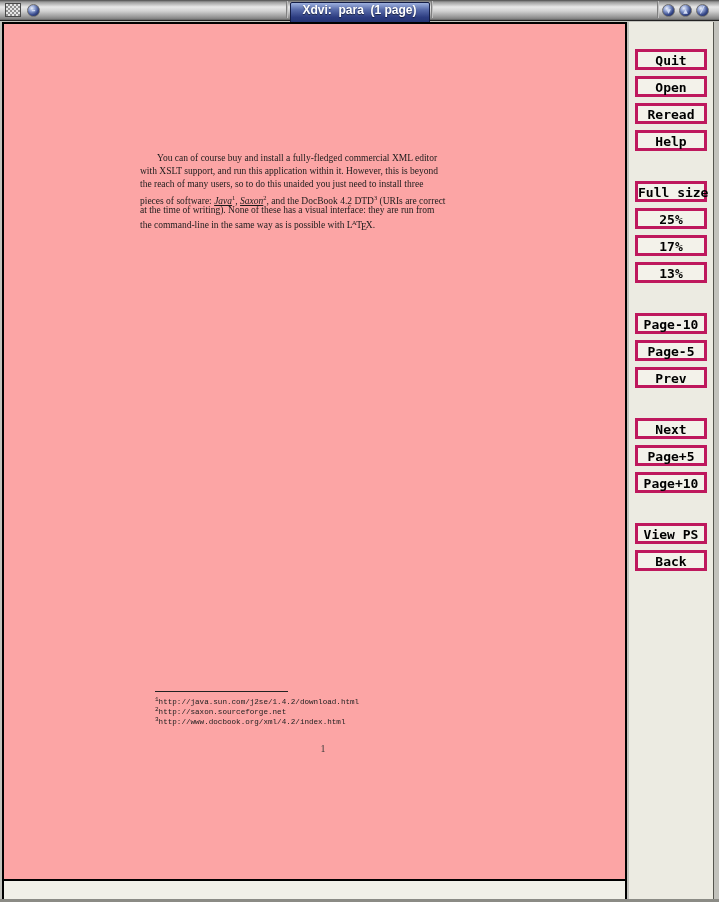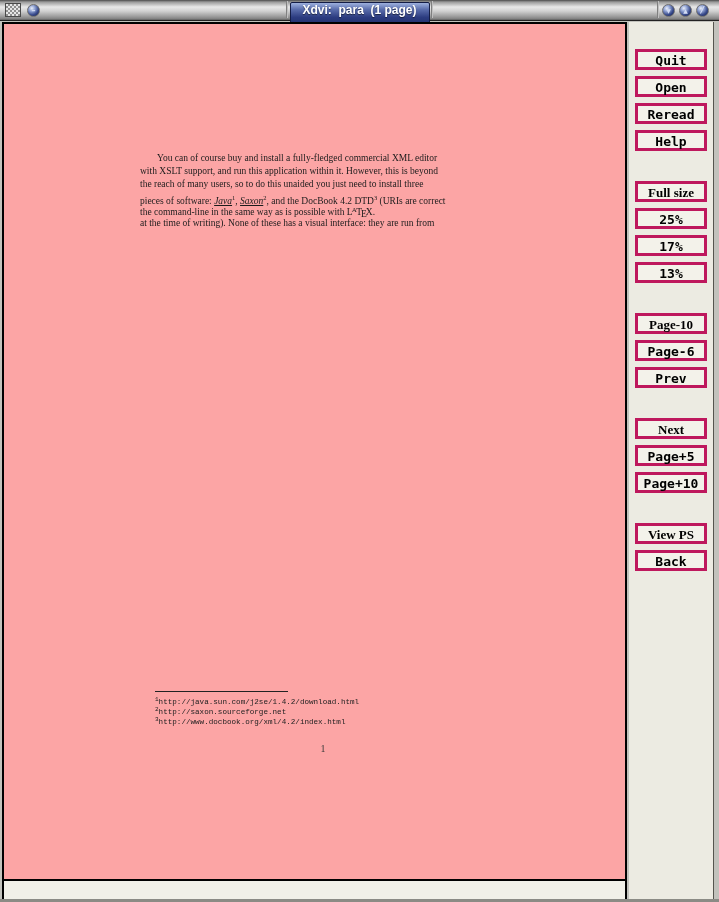--- a/index.html
+++ b/index.html
@@ -82,21 +82,21 @@
     position:absolute; left:629px; top:22px; width:85px; height:877px;
     background:#ecebe2; border-right:1px solid #55554e;
   }
   .sbtn {
     display:block; width:72px; height:21px; margin:6px auto 0;
     background:#f3f2ea; border:3px solid #be185d; border-radius:0;
     font:bold 13px/18px "DejaVu Sans Mono", monospace; color:#000;
     text-align:center; padding:0; cursor:pointer; white-space:pre;
   }
   .sbtn.first { margin-top:27px; }
-  .sbtn.group { margin-top:30px;font-family:Liberation Serif, serif; }
+  .sbtn.group { margin-top:30px; }
 
   
   .statusbar {
     position:absolute; left:2px; top:881px; width:625px; height:18px;
     background:#f1f0e8; border-left:2px solid #000; border-right:2px solid #000;
     font:bold 12px/17px "DejaVu Sans Mono", monospace; color:#000;
     padding-left:5px; white-space:pre; overflow:hidden;
   }
   .bottom-strip {
     position:absolute; left:0; top:899px; width:719px; height:3px; background:#8b8b85;
@@ -118,22 +118,22 @@
     <div class="tb-circle b2" style="font-size:6px">▲</div>
     <div class="tb-circle b3">/</div>
   </div>
 
   <div class="canvas">
     <div class="para">
       <div class="pl indent"><span>You can of course buy and install a fully-fledged commercial XML editor</span></div>
       <div class="pl"><span>with XSLT support, and run this application within it.  However, this is beyond</span></div>
       <div class="pl"><span>the reach of many users, so to do this unaided you just need to install three</span></div>
       <div class="pl"><span>pieces of software:  </span><span class="it">Java</span><sup class="fnref">1</sup><span>, </span><span class="it">Saxon</span><sup class="fnref">2</sup><span>, and the DocBook 4.2 DTD</span><sup class="fnref">3</sup><span> (URIs are correct</span></div>
+      <div class="pl"><span>at the time of writing).  None of these has a visual interface:  they are run from</span></div>
       <div class="pl"><span>the command-line in the same way as is possible with </span><span><span>L</span><span class="lx-A">A</span><span>T</span><span class="lx-E">E</span><span>X</span></span><span>.</span></div>
-      <div class="pl"><span>at the time of writing).  None of these has a visual interface:  they are run from</span></div>
     </div>
 
     <div class="fnrule"></div>
     <div class="fns">
       <div class="fnl"><sup class="fnm">1</sup><span>http://java.sun.com/j2se/1.4.2/download.html</span></div>
       <div class="fnl"><sup class="fnm">2</sup><span>http://saxon.sourceforge.net</span></div>
       <div class="fnl"><sup class="fnm">3</sup><span>http://www.docbook.org/xml/4.2/index.html</span></div>
     </div>
 
     <div class="pagenum">1</div>
@@ -144,21 +144,21 @@
     <button class="sbtn">Open</button>
     <button class="sbtn">Reread</button>
     <button class="sbtn">Help</button>
 
     <button class="sbtn group">Full size</button>
     <button class="sbtn">25%</button>
     <button class="sbtn">17%</button>
     <button class="sbtn">13%</button>
 
     <button class="sbtn group">Page-10</button>
-    <button class="sbtn">Page-6</button>
+    <button class="sbtn">Page-5</button>
     <button class="sbtn">Prev</button>
 
     <button class="sbtn group">Next</button>
     <button class="sbtn">Page+5</button>
     <button class="sbtn">Page+10</button>
 
     <button class="sbtn group">View PS</button>
     <button class="sbtn">Back</button>
   </div>
 

